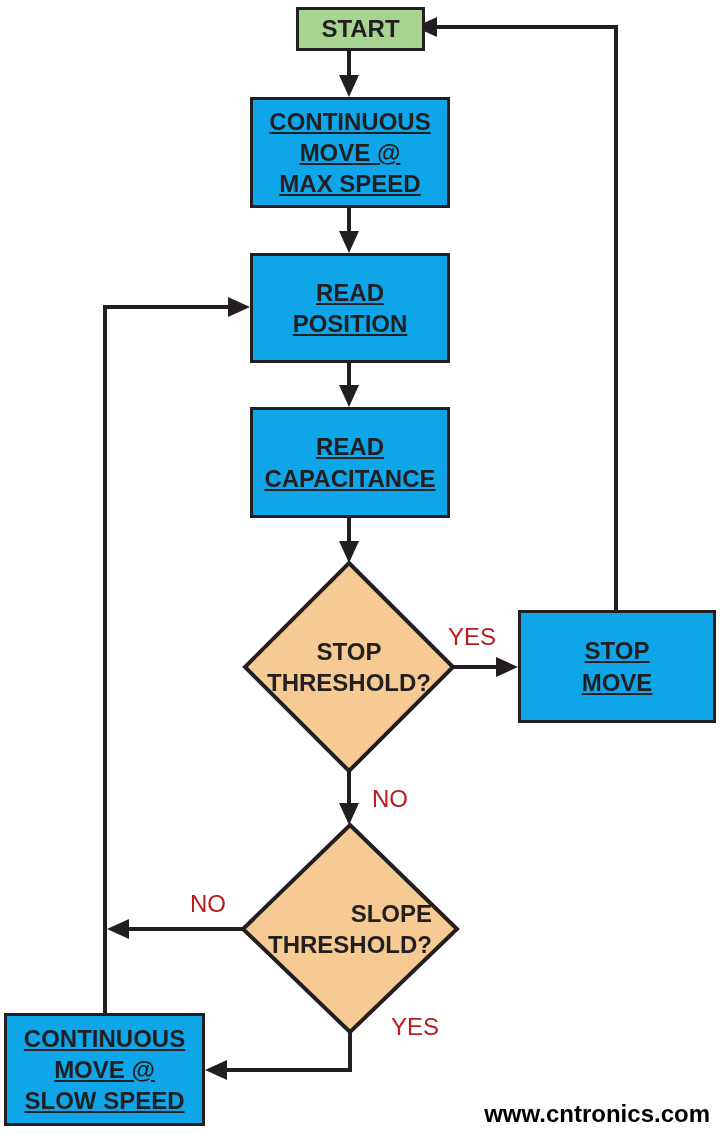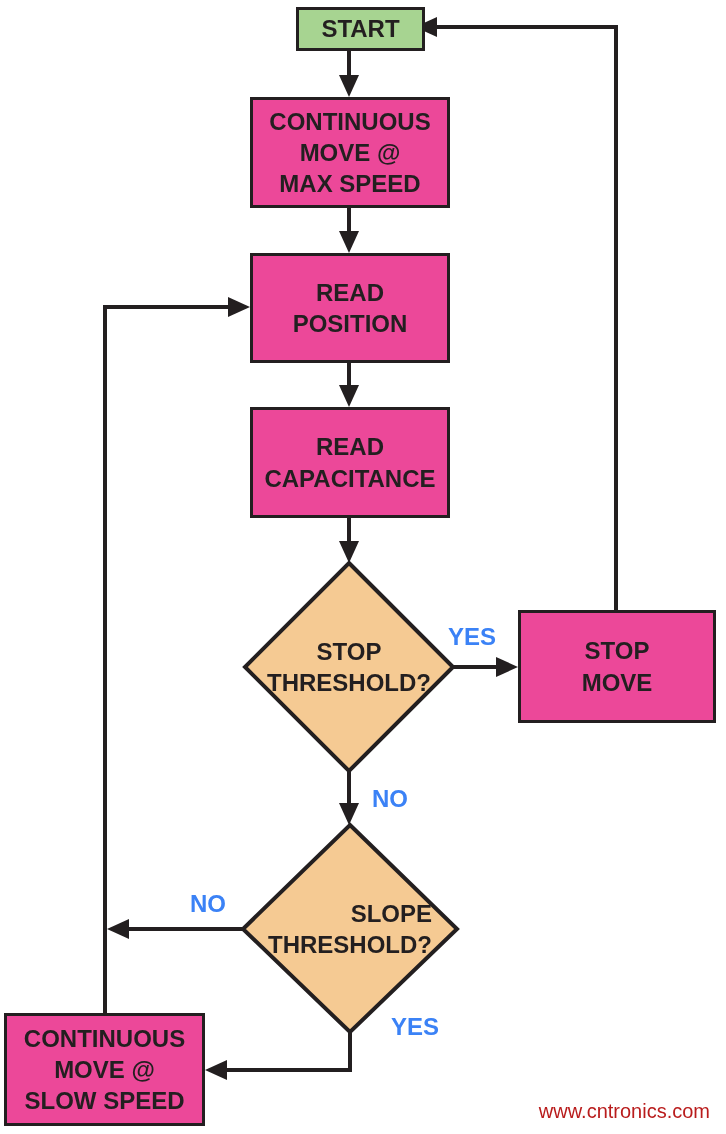--- a/index.html
+++ b/index.html
@@ -30,48 +30,48 @@
     justify-content: center;
     text-align: center;
     white-space: pre-line;
     border: 3px solid #231f20;
     color: #231f20;
     font-size: 24px;
     font-weight: 700;
     line-height: 1.3;
   }
   .rect-green { background: #a7d491; }
-  .rect-blue  { background: #ec4899; }
+  .rect-blue  { background: #0ea5e9; text-decoration: underline; }
   .diamond-label {
     position: absolute;
     display: flex;
     align-items: center;
     justify-content: center;
     text-align: center;
     white-space: pre-line;
     color: #231f20;
     font-size: 24px;
     font-weight: 700;
     line-height: 1.3;
   }
   .edge-label {
     position: absolute;
-    color: #3b82f6;
+    color: #b91c1c;
     font-size: 24px;
-    font-weight: 700;
+    font-weight: 400;
     line-height: 1;
     white-space: nowrap;
   }
   .watermark {
     position: absolute;
     right: 16px;
     top: 1100px;
-    color: #b91c1c;
-    font-size: 20px;
-    font-weight: 400;
+    color: #000000;
+    font-size: 24px;
+    font-weight: 700;
     white-space: nowrap;
   }
 </style>
 </head>
 <body>
 
 <div class="canvas">
 
   <svg class="connector-layer" viewBox="0 0 726 1134" xmlns="http://www.w3.org/2000/svg">
 

